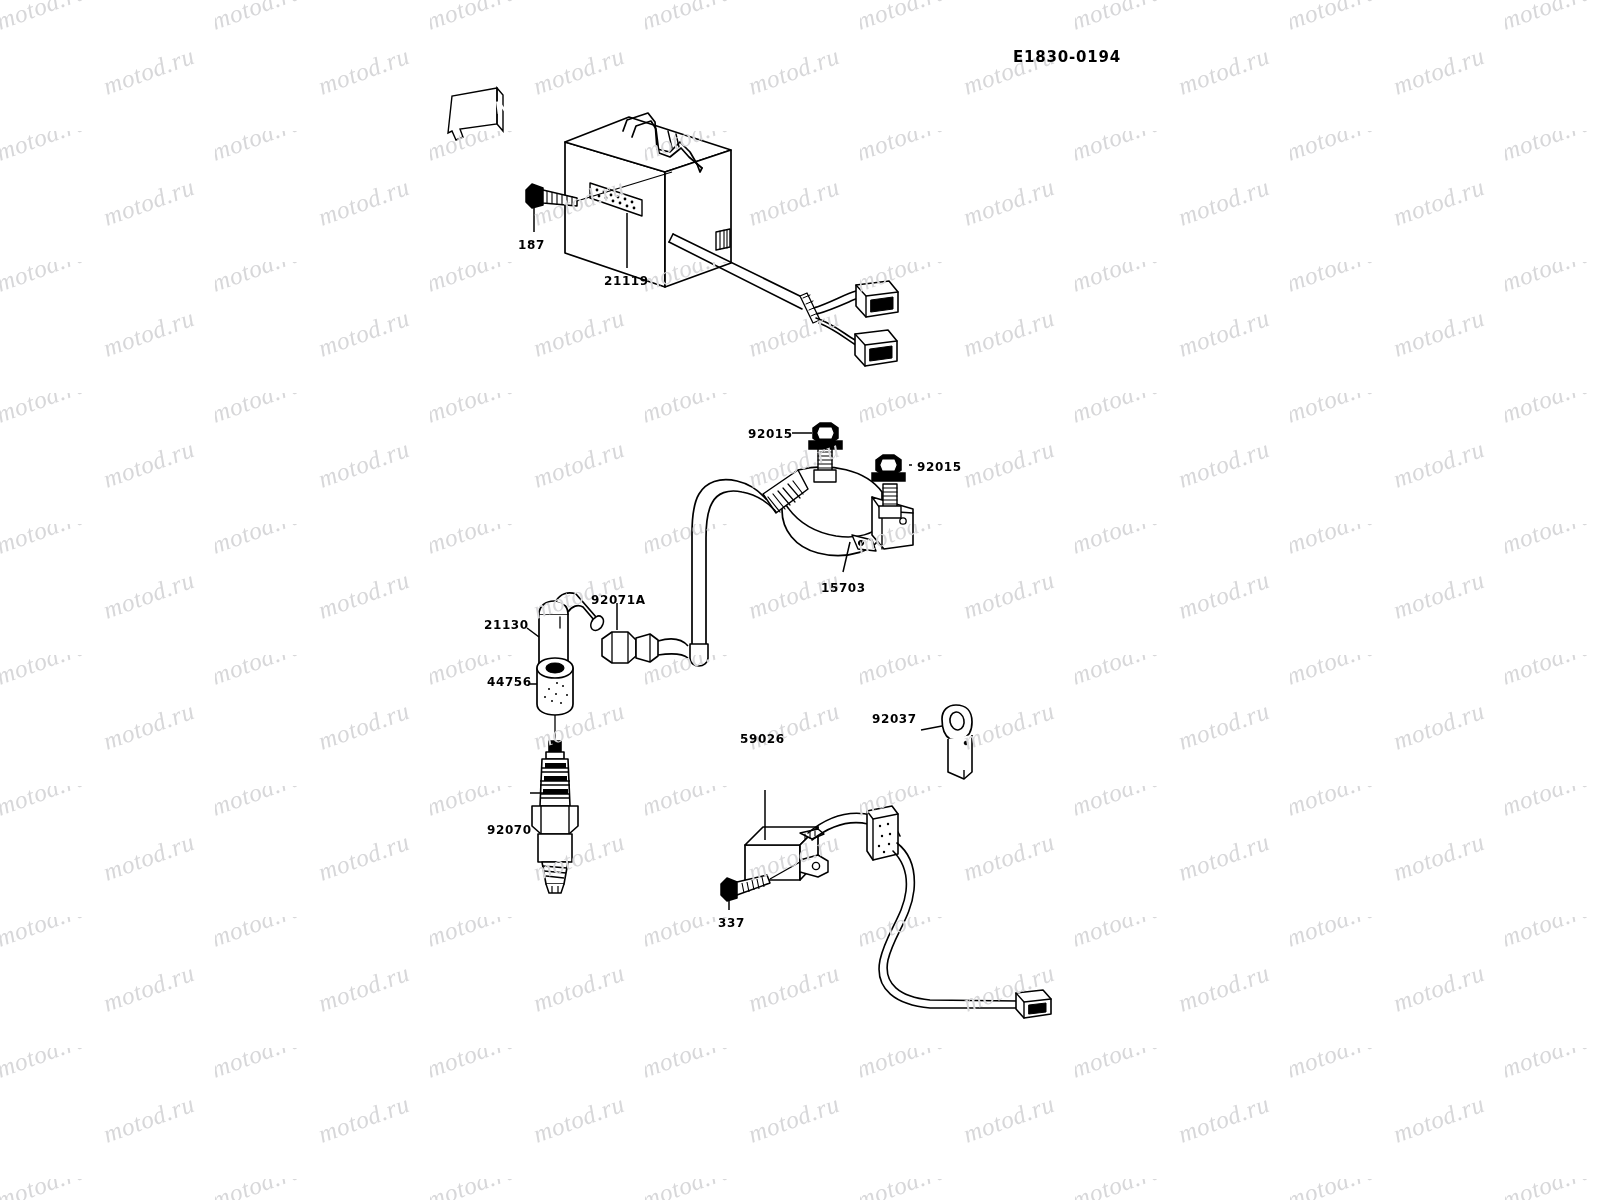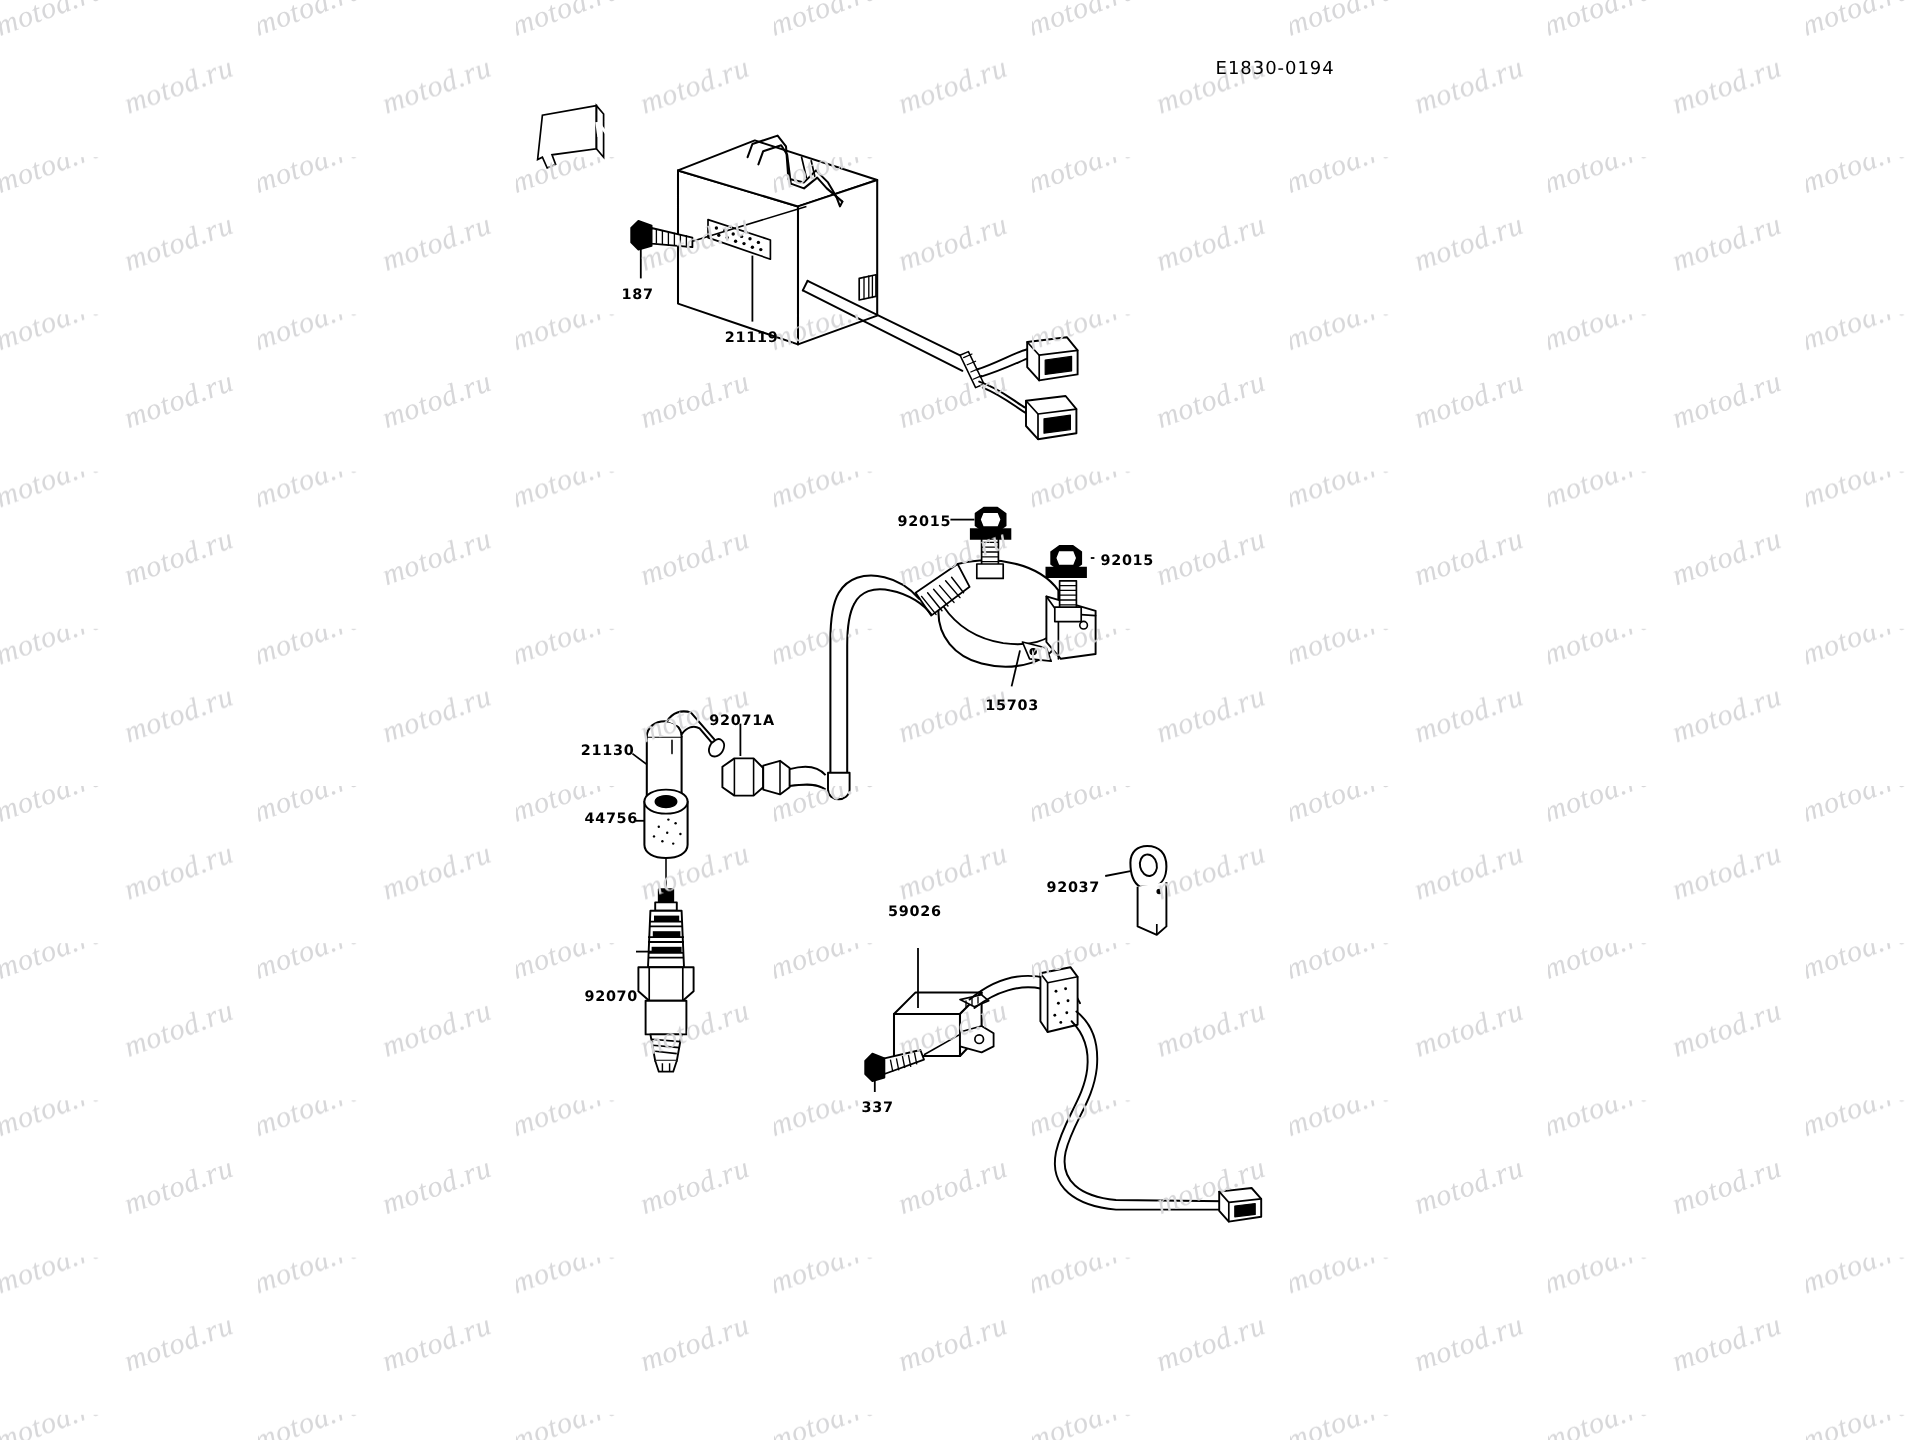--- a/index.html
+++ b/index.html
@@ -51,21 +51,21 @@
     font-family: "DejaVu Sans", sans-serif;
     font-weight: bold;
     font-size: 12px;
     color: #000000;
     letter-spacing: 0.6px;
     white-space: nowrap;
   }
   .diagram-code {
     position: absolute;
     font-family: "DejaVu Sans", sans-serif;
-    font-weight: normal;
+    font-weight: bold;
     font-size: 15px;
     color: #000000;
     letter-spacing: 0.8px;
     white-space: nowrap;
   }
   svg { display: block; }
   .ln { stroke: #000; fill: none; }
 </style>
 </head>
 <body>
@@ -387,20 +387,20 @@
   <div id="label-layer">
     <div class="part-label" style="left:518px; top:238px;">187</div>
     <div class="part-label" style="left:604px; top:274px;">21119</div>
     <div class="part-label" style="left:748px; top:427px;">92015</div>
     <div class="part-label" style="left:917px; top:460px;">92015</div>
     <div class="part-label" style="left:821px; top:581px;">15703</div>
     <div class="part-label" style="left:591px; top:593px;">92071A</div>
     <div class="part-label" style="left:484px; top:618px;text-align:center;">21130</div>
     <div class="part-label" style="left:487px; top:675px;">44756</div>
     <div class="part-label" style="left:487px; top:787px;margin-top:36px;">92070</div>
-    <div class="part-label" style="left:872px; top:732px;">92037</div>
-    <div class="part-label" style="left:740px; top:752px;">59026</div>
+    <div class="part-label" style="left:872px; top:712px;">92037</div>
+    <div class="part-label" style="left:740px; top:732px;">59026</div>
     <div class="part-label" style="left:718px; top:916px;">337</div>
 
     <div class="diagram-code" style="left:1013px; top:48px;">E1830-0194</div>
   </div>
 
 </div>
 
 </body></html>

